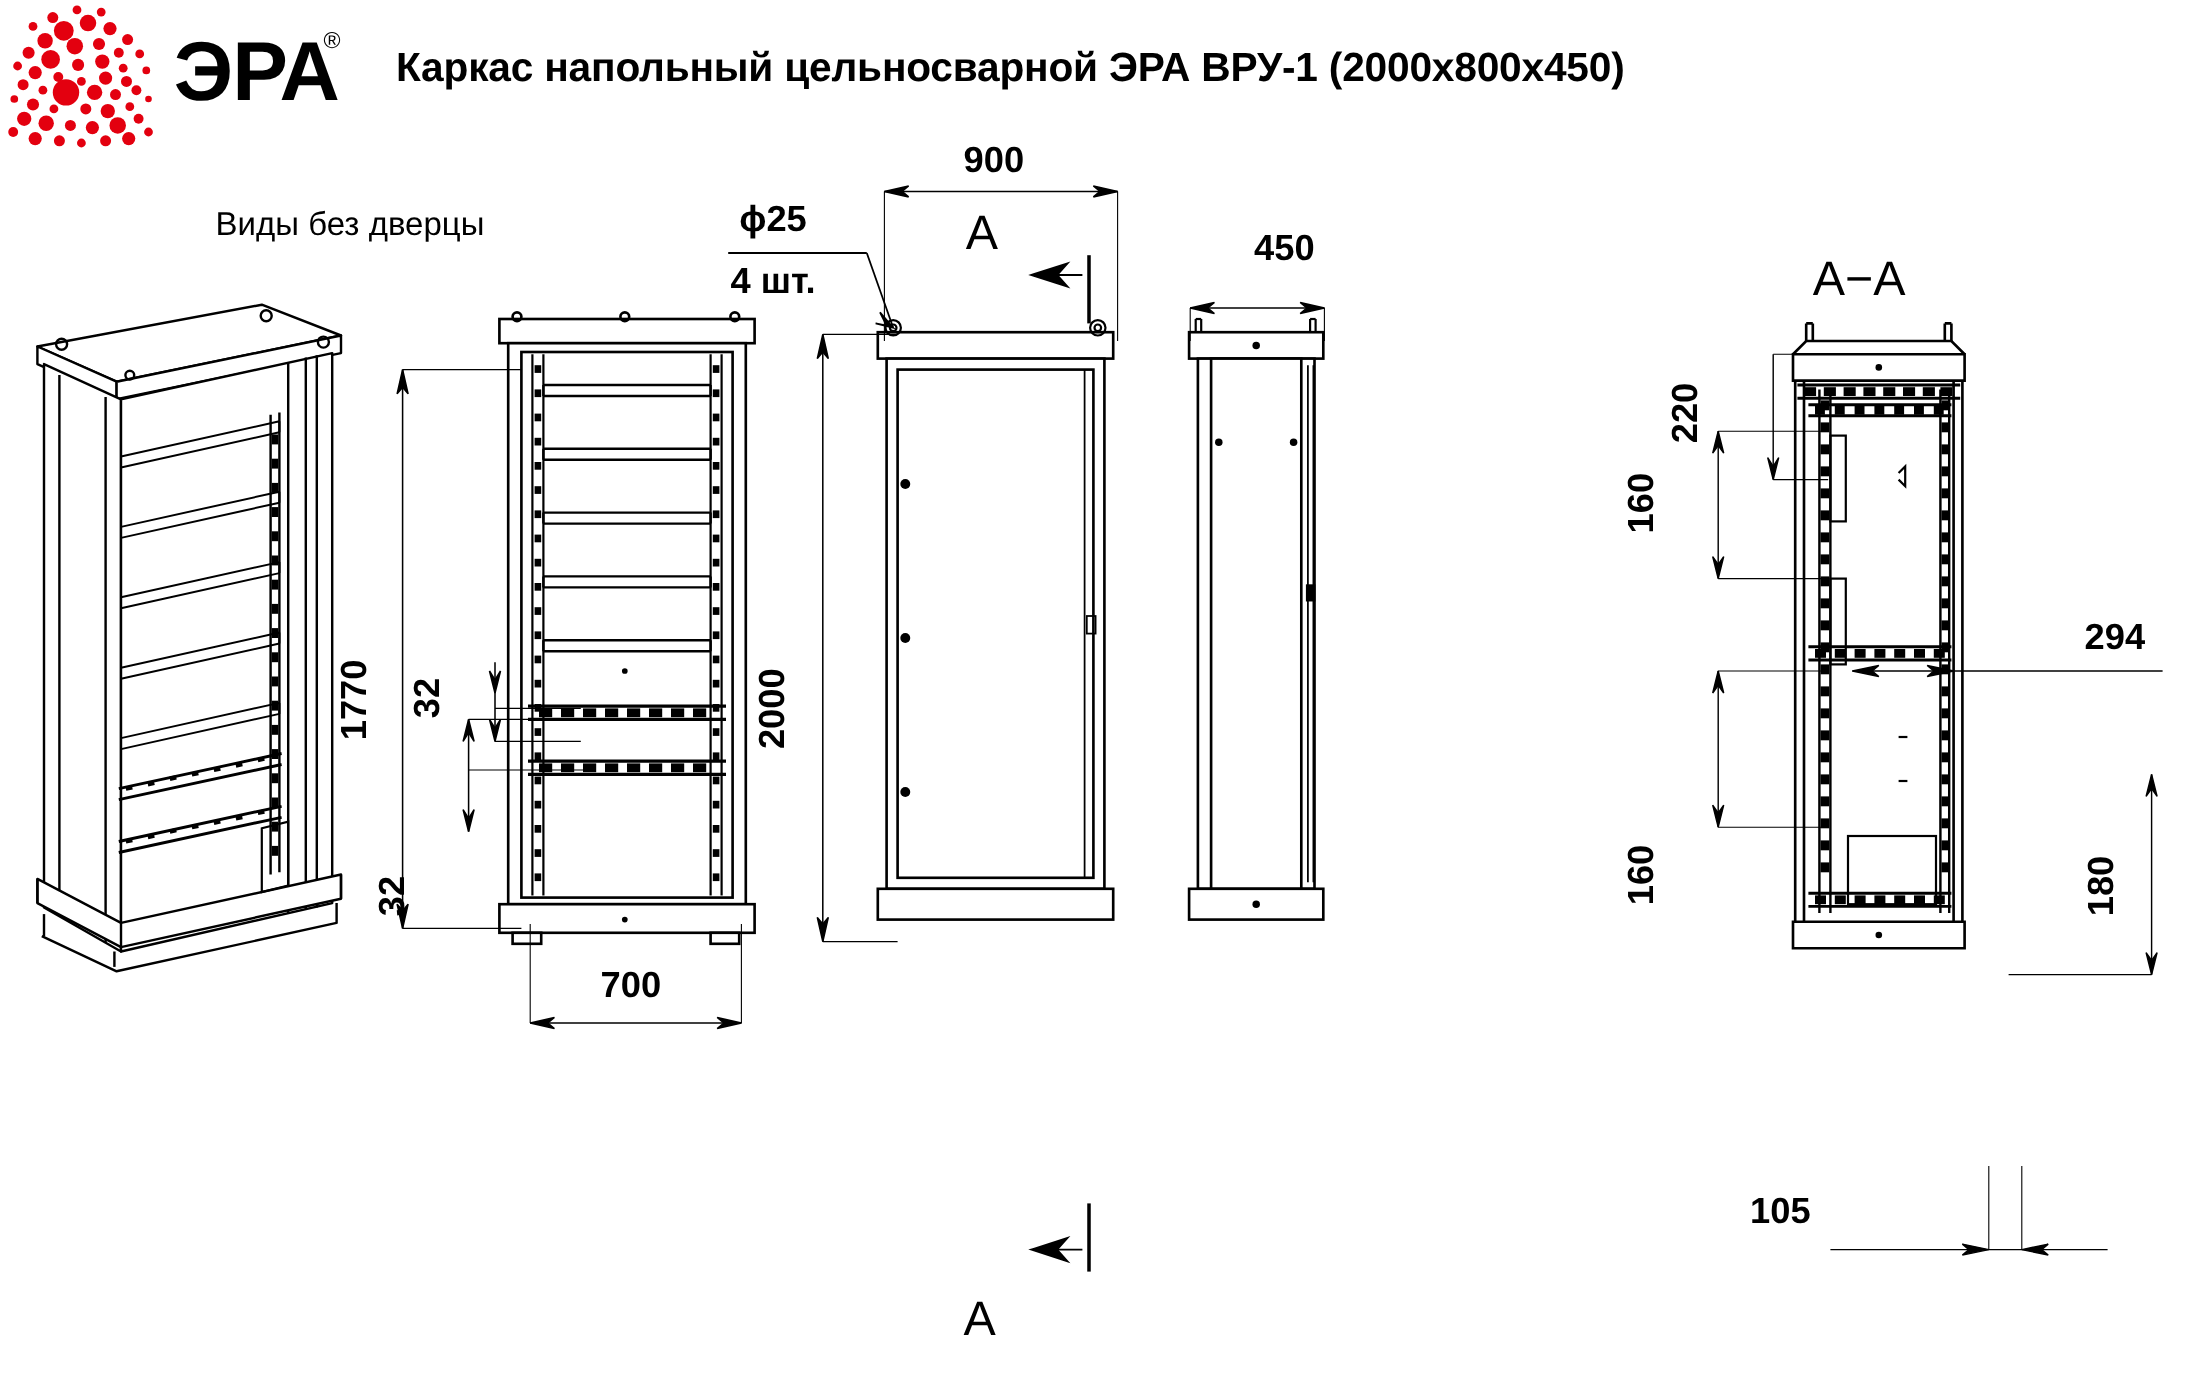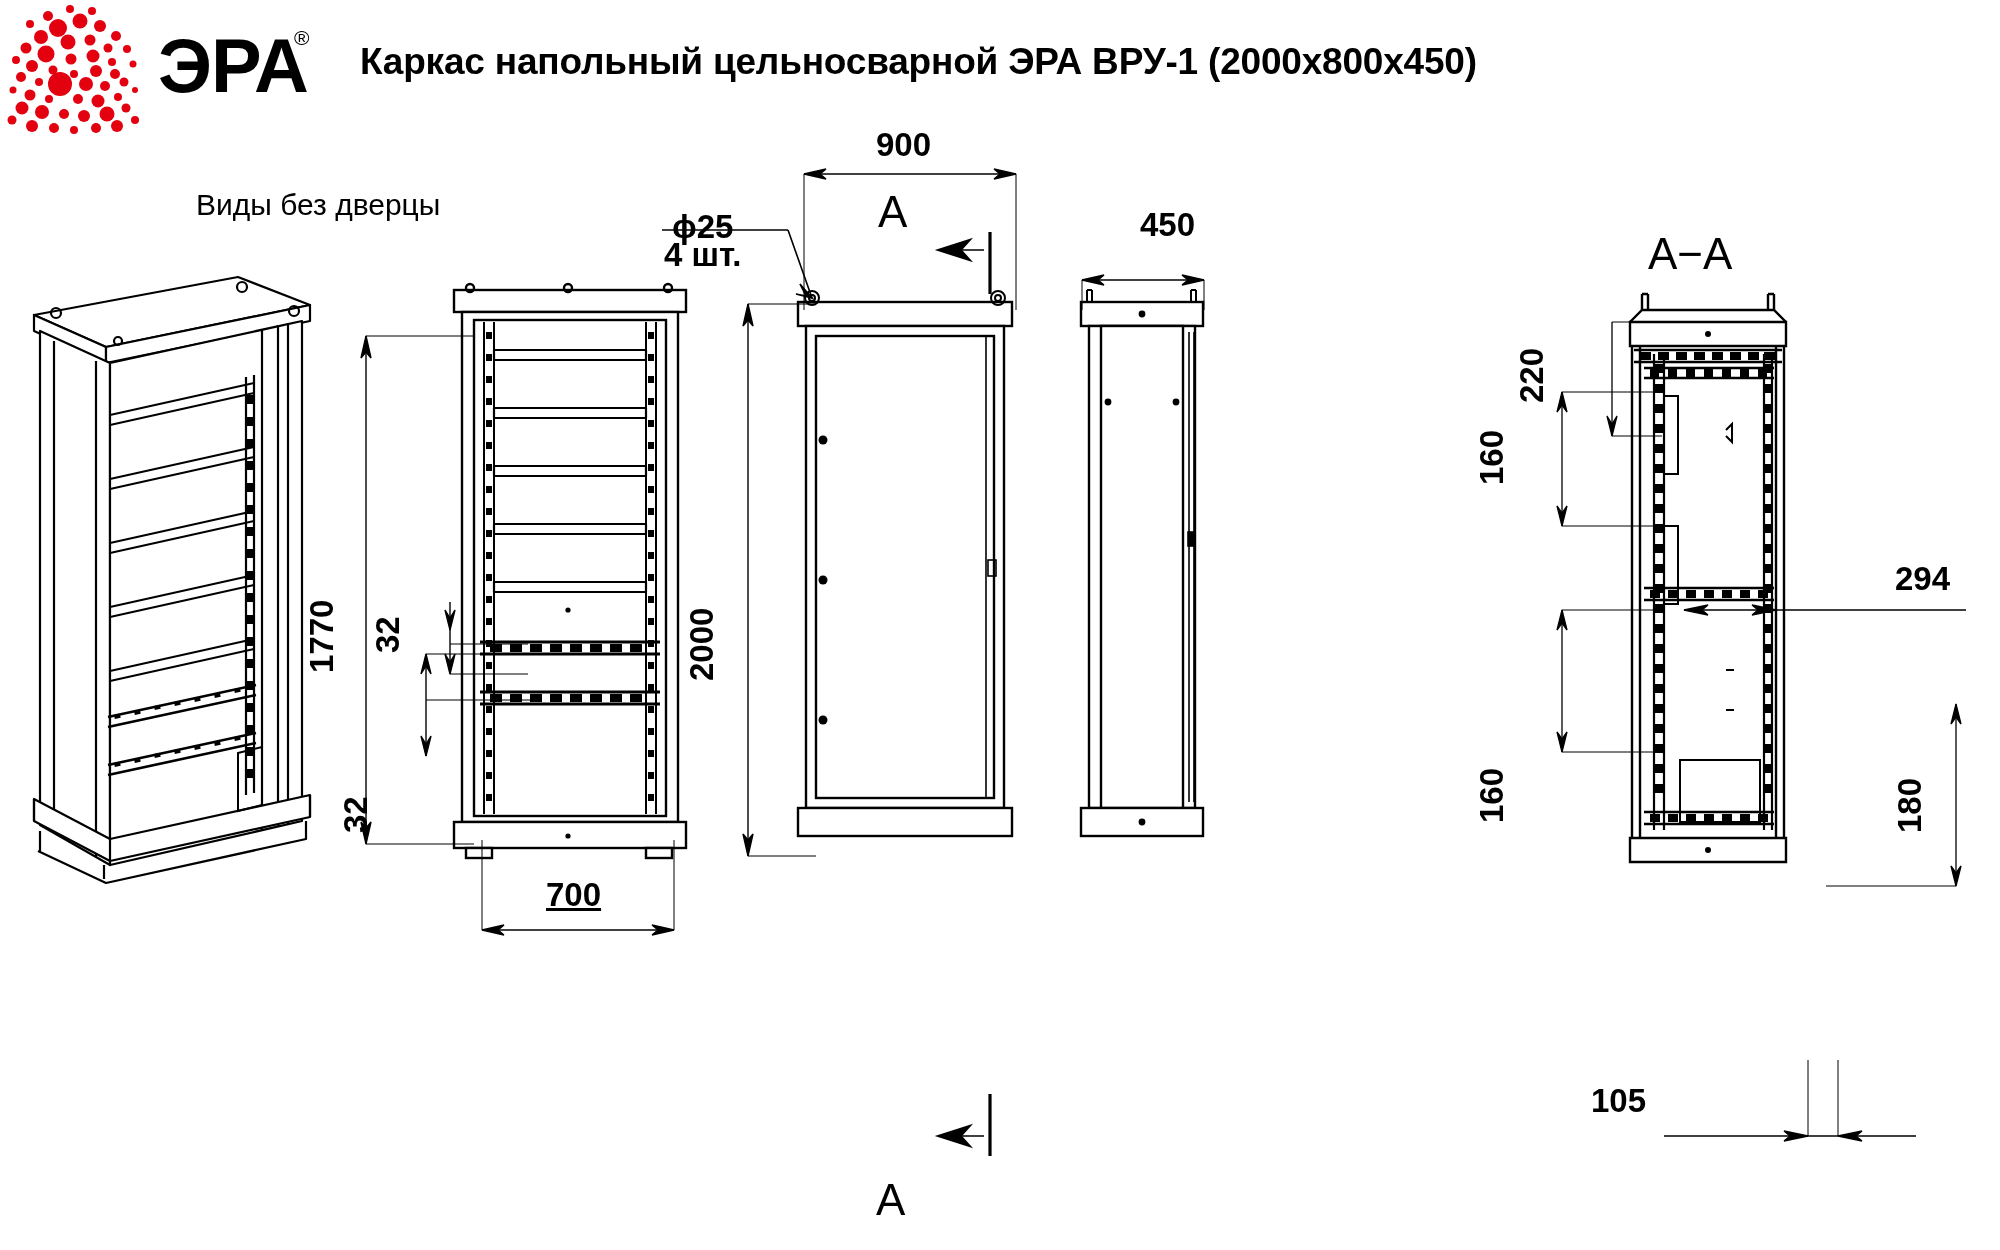--- a/index.html
+++ b/index.html
@@ -362,21 +362,21 @@
     <svg width="200" height="40" viewBox="0 0 200 40">
       <g stroke="#000" stroke-width="1.4" fill="#000">
         <path d="M4 30 L196 30"></path>
         <path d="M4 30 L26 25 L20 30 L26 35 Z"></path>
         <path d="M196 30 L174 25 L180 30 L174 35 Z"></path>
         <path d="M4 30 L4 -60" stroke-width="1"></path>
         <path d="M196 30 L196 -60" stroke-width="1"></path>
       </g>
     </svg>
   </div>
-  <div class="dimtxt" style="left:546px;top:878px;text-decoration:underline;">700</div>
+  <div class="dimtxt" style="left:546px;top:878px;">700</div>
 
   <div class="view" style="left:790px;top:280px;">
     <svg width="230" height="580" viewBox="0 0 230 580">
       <g fill="none" stroke="#000" stroke-width="2.4">
         <rect x="8" y="22" width="214" height="24" fill="#fff"></rect>
         <rect x="16" y="46" width="198" height="482" fill="#fff"></rect>
         <rect x="26" y="56" width="178" height="462" fill="#fff"></rect>
         <rect x="8" y="528" width="214" height="28" fill="#fff"></rect>
       </g>
       <g fill="none" stroke="#000" stroke-width="2">
@@ -416,21 +416,21 @@
         <path d="M18 4 L18 556"></path>
         <path d="M18 4 L13 26 L18 20 L23 26 Z"></path>
         <path d="M18 556 L13 534 L18 540 L23 534 Z"></path>
         <path d="M18 4 L86 4" stroke-width="1"></path>
         <path d="M18 556 L86 556" stroke-width="1"></path>
       </g>
     </svg>
   </div>
   <div class="dimtxt rot" style="left:718px;top:648px;">2000</div>
 
-  <div class="ann" style="left:672px;top:182px;margin-top:28px;">ϕ25</div>
+  <div class="ann" style="left:672px;top:182px;">ϕ25</div>
   <div class="ann" style="left:664px;top:238px;">4 шт.</div>
   <div class="view" style="left:640px;top:222px;">
     <svg width="200" height="90" viewBox="0 0 200 90">
       <g stroke="#000" stroke-width="1.6" fill="#000">
         <path d="M22 8 L148 8" fill="none"></path>
         <path d="M148 8 L172 76" fill="none"></path>
         <path d="M172 76 L160 62 L166 74 L156 72 Z"></path>
       </g>
     </svg>
   </div>

